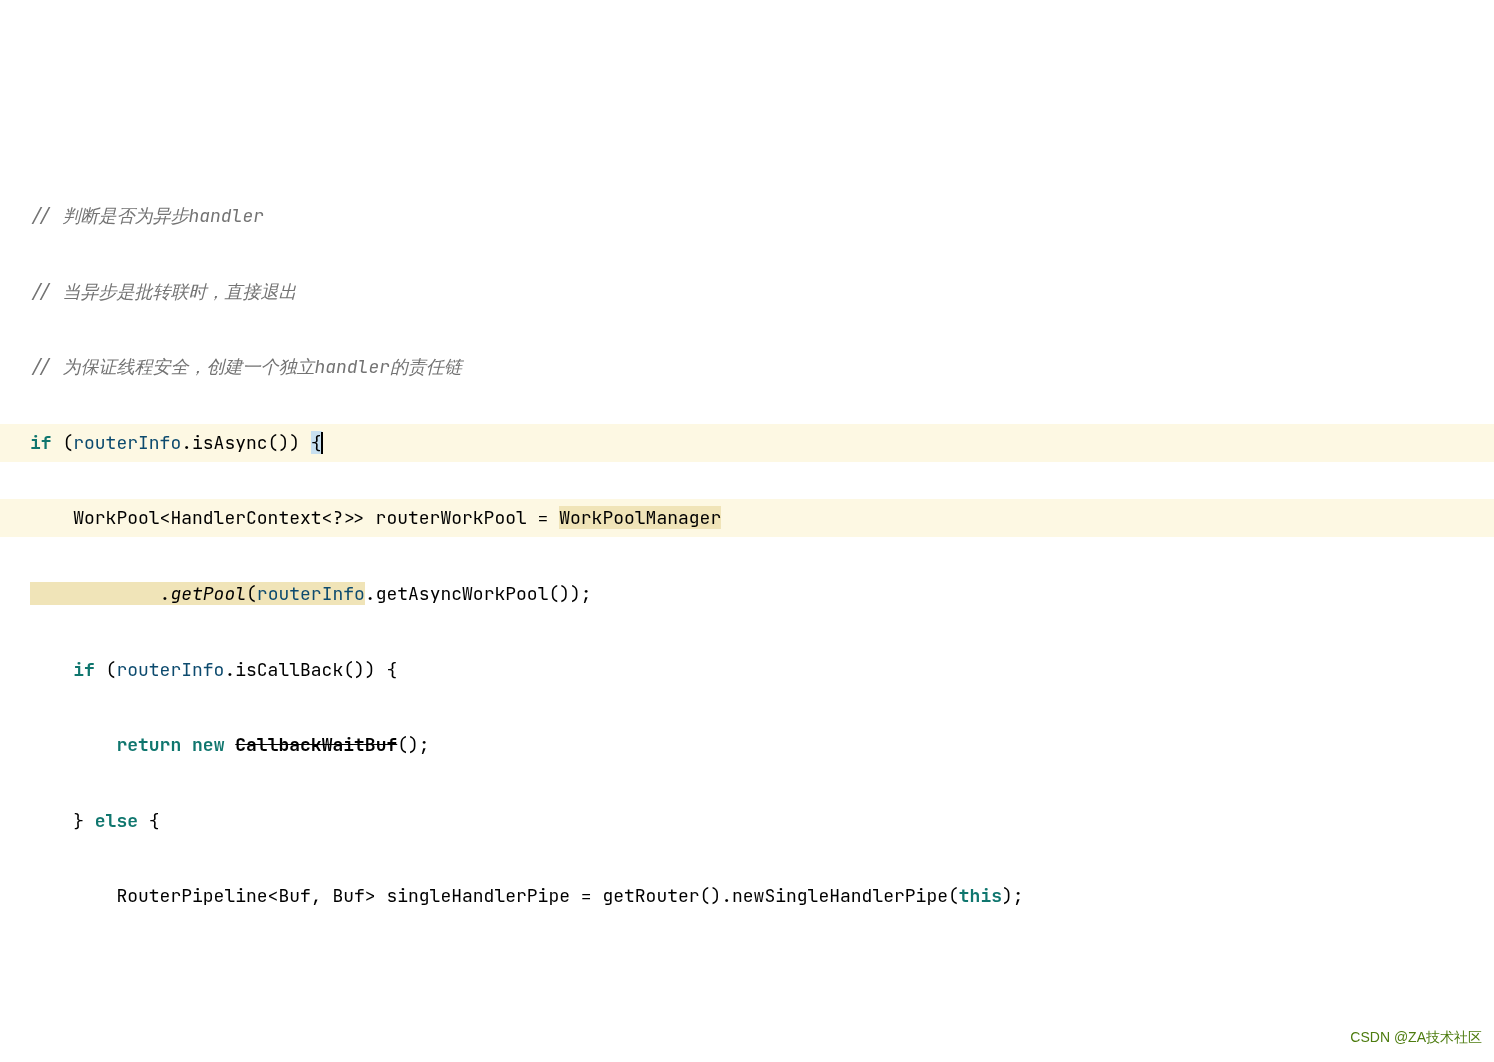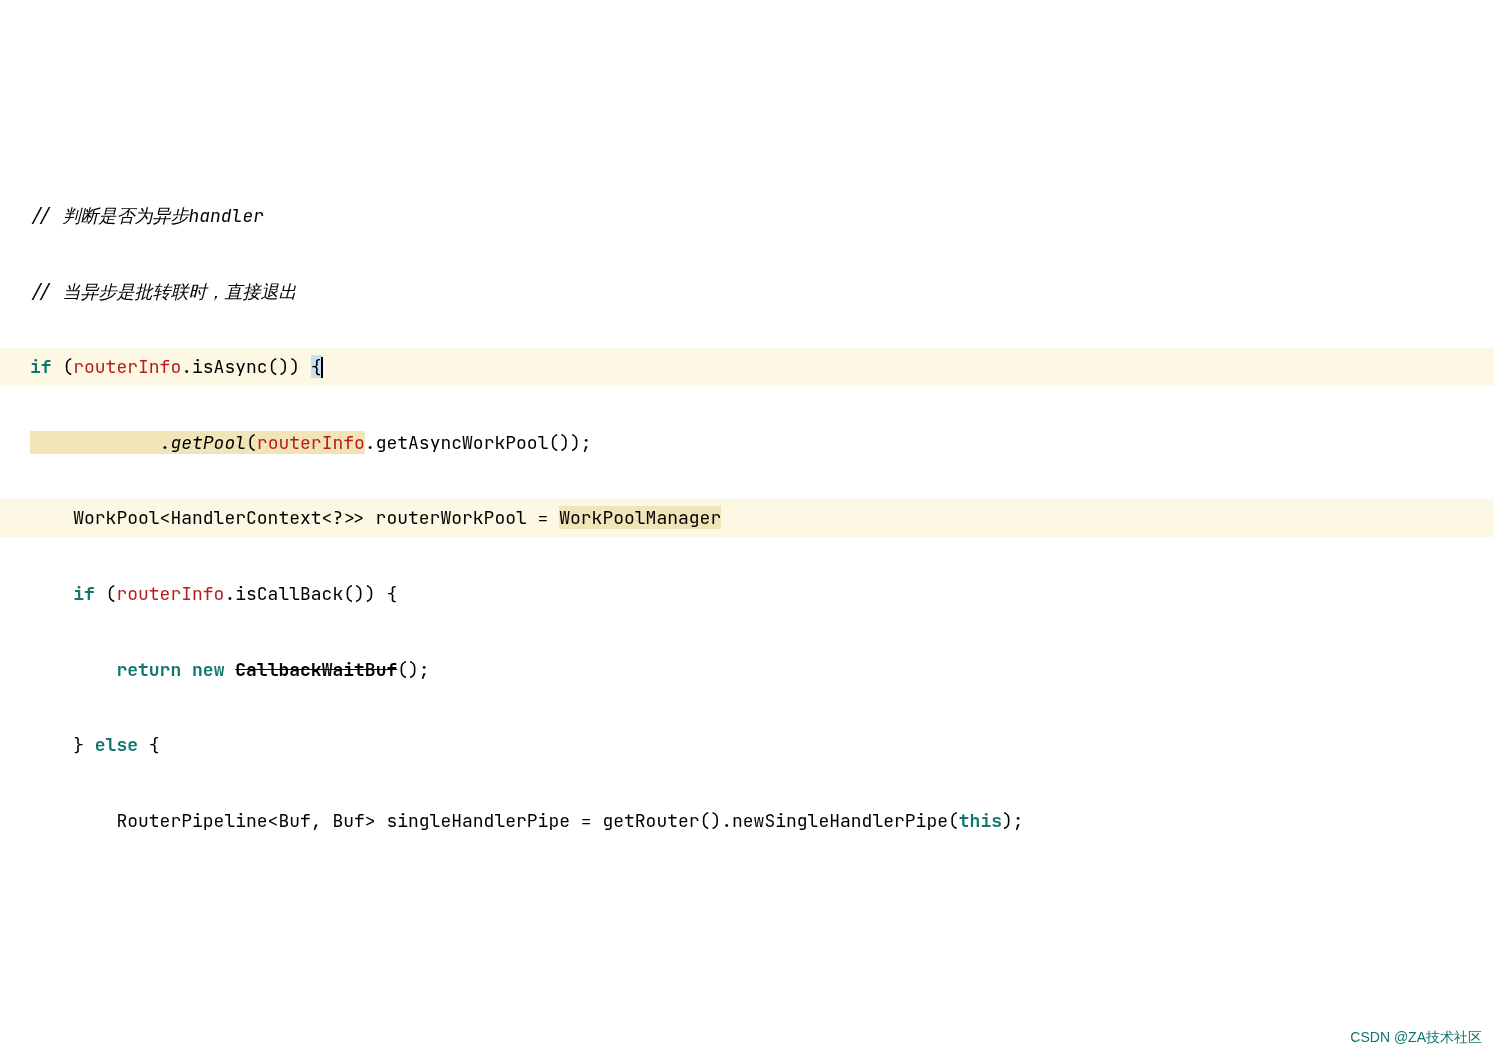--- a/index.html
+++ b/index.html
@@ -20,29 +20,29 @@
       position: relative;
     }
     .line {
       padding-left: 30px;
       position: relative;
     }
     .highlight-yellow {
       background: #fdf8e3;
     }
     .comment {
-      color: #000000;
+      color: #737373;
       font-style: italic;
     }
     .keyword {
       color: #0f766e;
       font-weight: bold;
     }
     .field {
-      color: #b91c1c;
+      color: #0c4a6e;
     }
     .method-italic {
       font-style: italic;
     }
     .strikethrough {
       text-decoration: line-through;
       font-weight: bold;
     }
     .param-hint {
       background: #f0f0f0;
@@ -59,40 +59,41 @@
       border-left: 2px solid #000;
       display: inline-block;
       height: 1.2em;
       vertical-align: text-bottom;
       margin-left: -1px;
     }
     .watermark {
       position: fixed;
       bottom: 10px;
       right: 12px;
-      color: #0f766e;
+      color: #4d7c0f;
       font-size: 14px;
       font-family: sans-serif;
     }
     .gold-partial {
       display: inline;
       background: #f0e4b8;
     }
   </style>
 </head>
 <body>
 
 
 
 <div class="code-container">
 <div class="line"><span class="comment">// 判断是否为异步handler</span></div>
 <div class="line"><span class="comment">// 当异步是批转联时，直接退出</span></div>
+<div class="line"><span class="comment">// 为保证线程安全，创建一个独立handler的责任链</span></div>
 <div class="line highlight-yellow"><span class="keyword">if</span> (<span class="field">routerInfo</span><span>.isAsync()) </span><span class="bracket-match">{</span><span class="cursor"></span></div>
+<div class="line highlight-yellow"><span>    WorkPool&lt;HandlerContext&lt;?&gt;&gt; routerWorkPool = </span><span class="gold-partial">WorkPoolManager</span></div>
 <div class="line"><span class="gold-partial"><span>            .</span><span class="method-italic">getPool</span><span>(</span><span class="field">routerInfo</span></span><span>.getAsyncWorkPool());</span></div>
-<div class="line highlight-yellow"><span>    WorkPool&lt;HandlerContext&lt;?&gt;&gt; routerWorkPool = </span><span class="gold-partial">WorkPoolManager</span></div>
 <div class="line">    <span class="keyword">if</span><span> (</span><span class="field">routerInfo</span><span>.isCallBack()) {</span></div>
 <div class="line">        <span class="keyword">return</span> <span class="keyword">new</span> <span class="strikethrough">CallbackWaitBuf</span><span>();</span></div>
 <div class="line"><span>    } </span><span class="keyword">else</span><span> {</span></div>
 <div class="line"><span>        RouterPipeline&lt;Buf, Buf&gt; singleHandlerPipe = getRouter().newSingleHandlerPipe(</span><span class="keyword">this</span><span>);</span></div>
 
 
 
 
 
 

